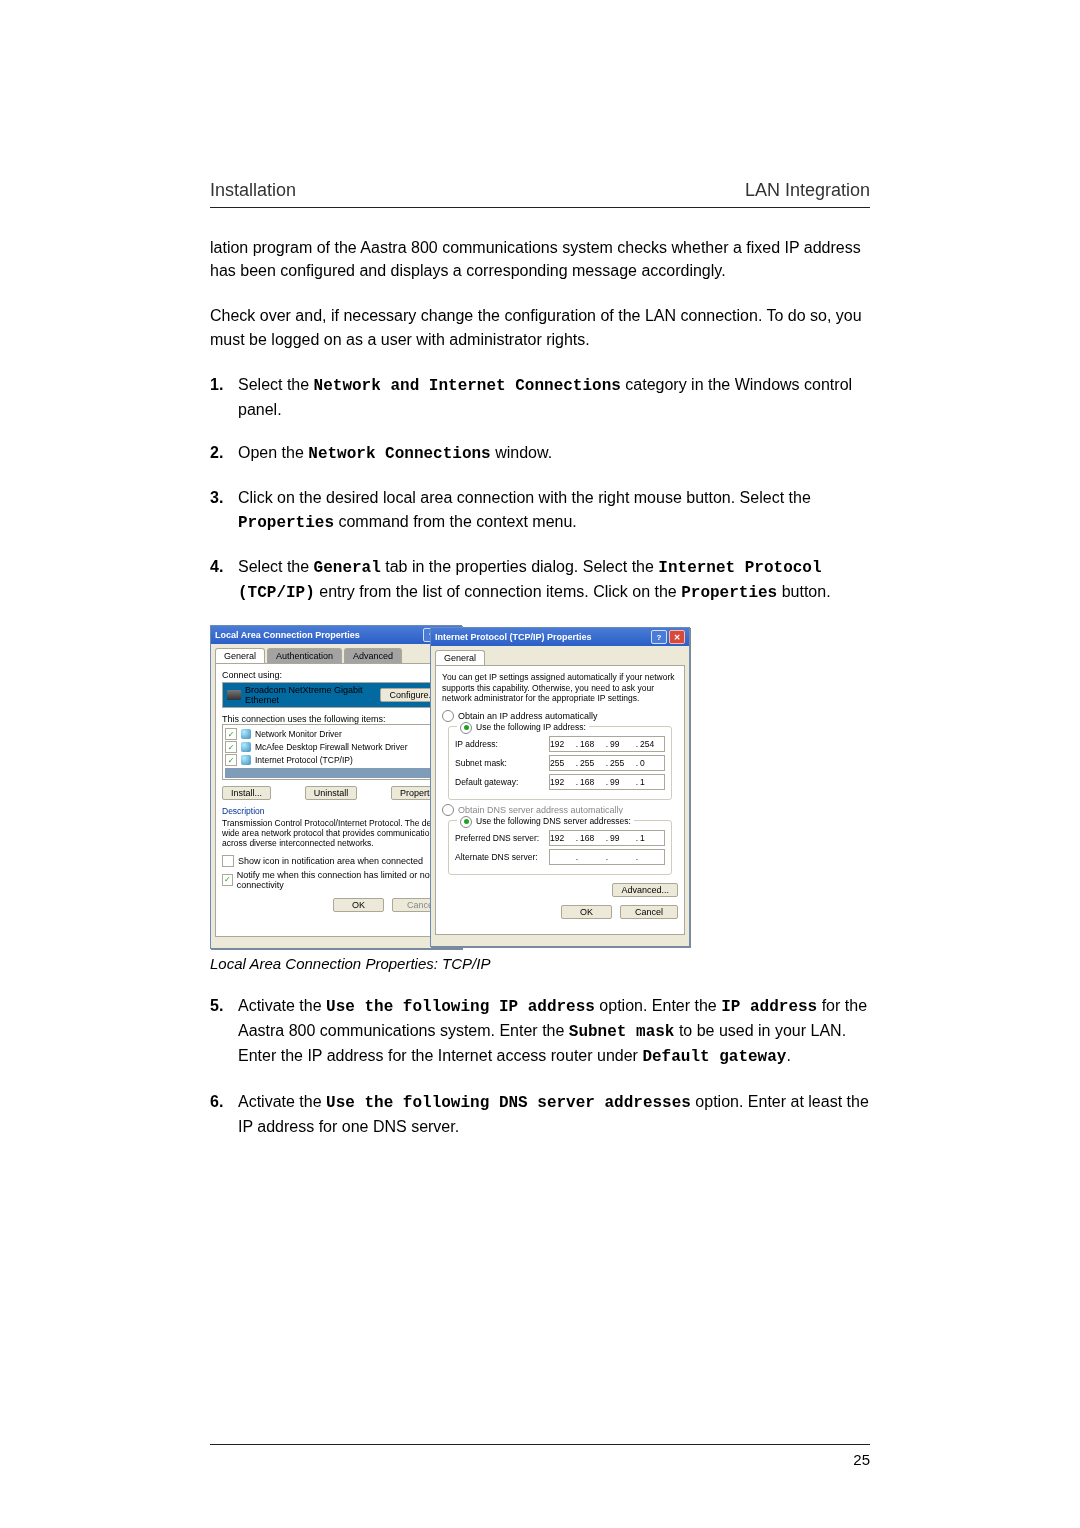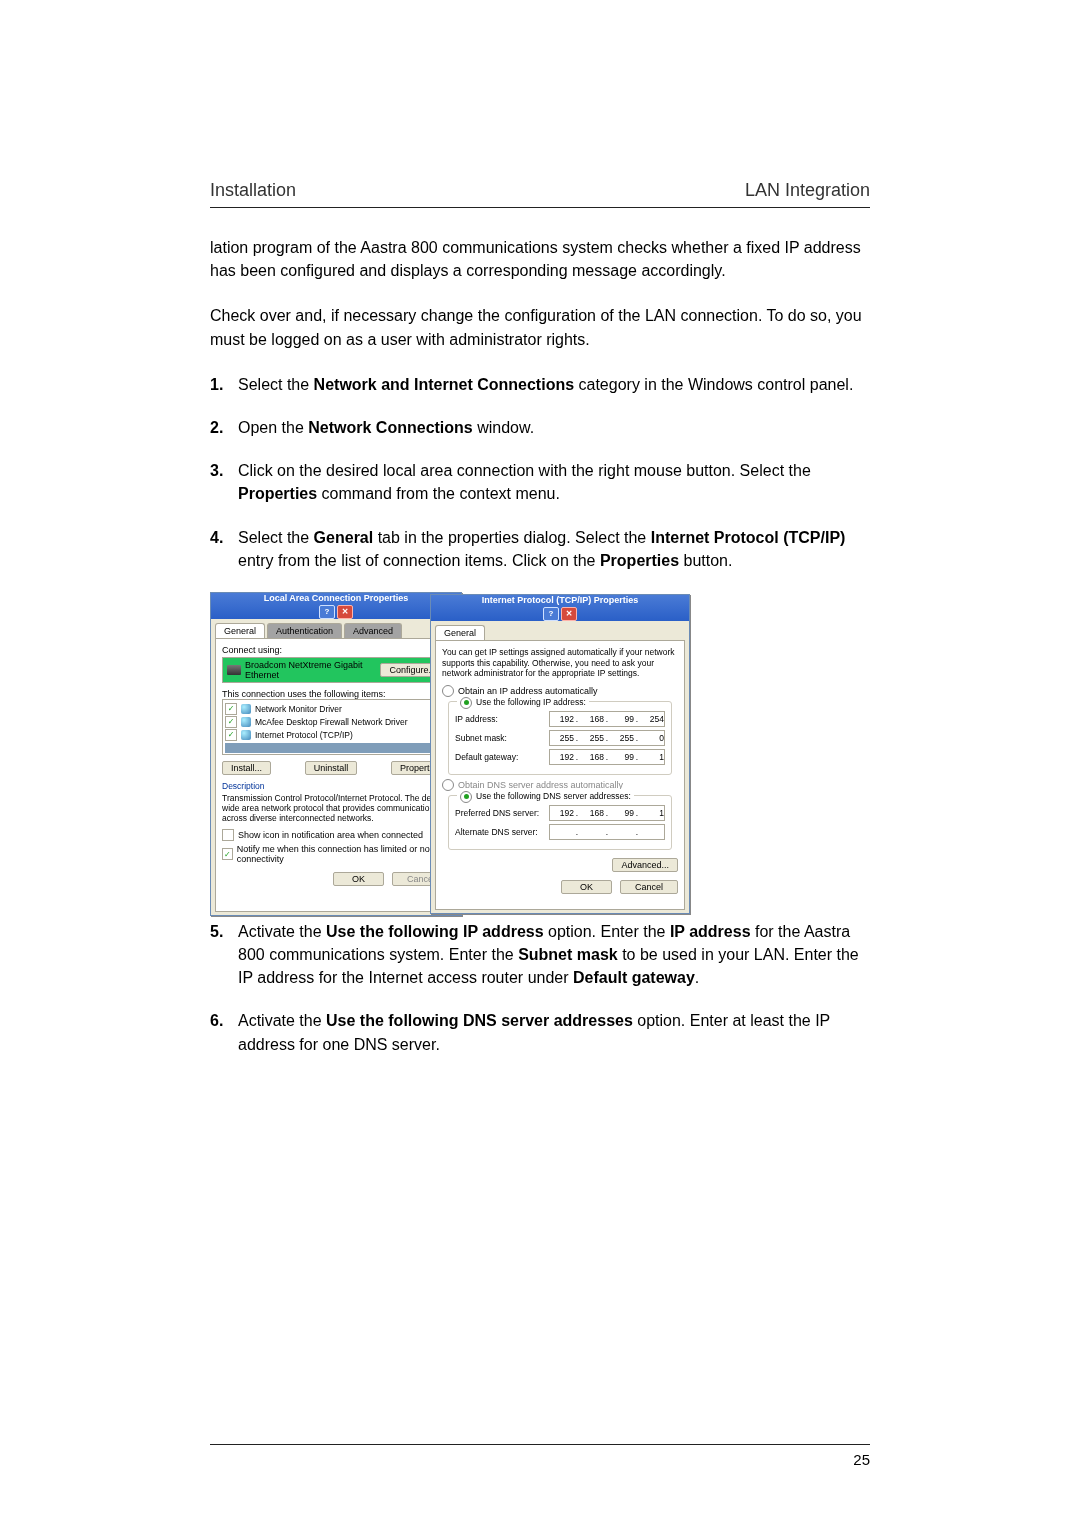--- a/index.html
+++ b/index.html
@@ -3,54 +3,54 @@
 <meta charset="utf-8">
 <style>
   body { margin:0; background:#fff; font-family:"Segoe UI", Arial, sans-serif; color:#000; }
   .page { width:1080px; height:1528px; margin:0 auto; box-sizing:border-box; padding:180px 210px 0 210px; position:relative; }
   .hdr { display:flex; justify-content:space-between; font-size:18px; color:#333; }
   .rule { border:none; border-top:1px solid #222; margin:6px 0 28px 0; }
   .para { font-size:16px; line-height:1.45; margin:0 0 22px 0; }
   ol.steps { list-style:none; margin:0; padding:0; counter-reset:step; }
   ol.steps > li { counter-increment:step; font-size:16px; line-height:1.45; margin:0 0 20px 0; padding-left:28px; position:relative; }
   ol.steps > li::before { content:counter(step) "."; font-weight:bold; position:absolute; left:0; }
-  b { font-weight:bold; }
+  b { font-weight:bold;font-family:Liberation Mono, monospace; }
   .figwrap { margin:10px 0 6px 0; }
   .caption { font-style:italic; font-size:15px; margin:8px 0 22px 0; }
 
   
   .shot { width:480px; height:322px; position:relative; font-family:Tahoma, Arial, sans-serif; font-size:9px; color:#000; }
   .win { position:absolute; background:#ece9d8; border:1px solid #6a8bb5; box-shadow:1px 1px 0 #888; }
   .winA { left:0; top:0; width:250px; height:322px; }
   .winB { left:220px; top:2px; width:258px; height:318px; }
-  .titlebar { height:26px; background:linear-gradient(#4a7bd6,#2a5fc7); color:#fff; font-weight:bold; font-size:9px; display:flex; align-items:center; justify-content:space-between; padding:0 4px;flex-direction:column; }
+  .titlebar { height:18px; background:linear-gradient(#4a7bd6,#2a5fc7); color:#fff; font-weight:bold; font-size:9px; display:flex; align-items:center; justify-content:space-between; padding:0 4px; }
   .titlebar .btns { display:flex; gap:2px; }
   .tbtn { width:14px; height:12px; border-radius:2px; display:flex; align-items:center; justify-content:center; font-size:8px; color:#fff; }
   .tbtn.help { background:#4a7bd6; border:1px solid #cfe0ff; }
   .tbtn.close { background:#d64a3c; border:1px solid #ffb3aa; }
   .tabs { display:flex; padding:4px 4px 0 4px; gap:2px; background:#ece9d8; }
   .tab { background:#fff; border:1px solid #aca899; border-bottom:none; border-radius:3px 3px 0 0; padding:2px 8px; font-size:9px; }
   .tab.inactive { background:#a3a3a3; }
   .panel { background:#fff; border:1px solid #aca899; margin:0 4px 4px 4px; padding:6px; height:calc(100% - 48px); box-sizing:border-box; position:relative; }
   .row { display:flex; align-items:center; gap:4px; margin:3px 0; }
-  .inset { border:1px solid #aca899; background:#22c55e; padding:2px 4px; margin:2px 0 6px 0; }
+  .inset { border:1px solid #aca899; background:#0369a1; padding:2px 4px; margin:2px 0 6px 0; }
   .cfgbtn, .sbtn { border:1px solid #aca899; background:#ece9d8; border-radius:2px; padding:1px 8px; font-size:9px; }
   .listbox { border:1px solid #aca899; background:#fff; height:50px; padding:2px; overflow:hidden; }
   .listbox .item { display:flex; align-items:center; gap:4px; font-size:8.5px; margin:1px 0; }
   .sel { background:#7f9db9; height:10px; margin-top:2px; }
   .scr { position:absolute; right:1px; top:1px; bottom:1px; width:12px; background:#ece9d8; border-left:1px solid #aca899; }
   .desc { color:#003399; font-size:8.5px; margin-top:6px; }
   .descbody { font-size:8.5px; line-height:1.2; margin:2px 0 6px 0; }
   .chk { width:10px; height:10px; border:1px solid #aca899; background:#fff; display:inline-flex; align-items:center; justify-content:center; font-size:8px; color:#21a121; }
   .radio { width:10px; height:10px; border:1px solid #888; border-radius:50%; background:#fff; display:inline-flex; align-items:center; justify-content:center; }
   .radio.sel::after { content:""; width:5px; height:5px; border-radius:50%; background:#21a121; }
   .fs { border:1px solid #d0ccc0; border-radius:3px; padding:6px 6px 6px 6px; margin:4px 6px; position:relative; }
   .fs > .leg { position:absolute; top:-7px; left:8px; background:#fff; padding:0 3px; font-size:8.5px; display:flex; align-items:center; gap:4px; }
   .ip { display:inline-flex; border:1px solid #aca899; background:#fff; height:14px; align-items:center; font-size:8.5px; }
-  .ip span { width:24px; text-align:right; }
+  .ip span { width:24px; text-align:left; }
   .ip .dot { width:6px; text-align:center; }
   .lbl { width:120px; font-size:8.5px; }
   .btnrow { display:flex; justify-content:flex-end; gap:8px; margin-top:8px; }
   .footer { position:absolute; bottom:60px; right:210px; font-size:15px; text-align:right; }
   .footerRule { border:none; border-top:1px solid #222; margin:0 0 6px 0; }
   .iconDev { width:14px; height:10px; background:linear-gradient(#777,#333); border-radius:1px; }
   .iconNet { width:10px; height:10px; background:radial-gradient(circle at 30% 30%,#aef,#48b); border-radius:2px; }
   .muted { color:#888; }
 </style>
 </head>
@@ -239,20 +239,21 @@
             </div>
           <div class="btnrow">
             <span class="sbtn" style="padding:1px 18px">OK</span>
             <span class="sbtn" style="padding:1px 14px">Cancel</span>
           </div>
         </div>
       </div>
     </div>
   </div>
 
+  <div class="caption">Local Area Connection Properties: TCP/IP</div>
 
   <ol class="steps" start="5" style="counter-reset:step 4">
     <li><span>Activate the </span><b>Use the following IP address</b><span> option. Enter the </span><b>IP address</b><span> for the Aastra 800 communications system. Enter the </span><b>Subnet mask</b><span> to be used in your LAN. Enter the IP address for the Internet access router under </span><b>Default gateway</b><span>.</span></li>
     <li><span>Activate the </span><b>Use the following DNS server addresses</b><span> option. Enter at least the IP address for one DNS server.</span></li>
   </ol>
 
   <div class="footer">
     <hr class="footerRule" style="width:660px; margin-left:-450px;">
     <span>25</span>
   </div>

